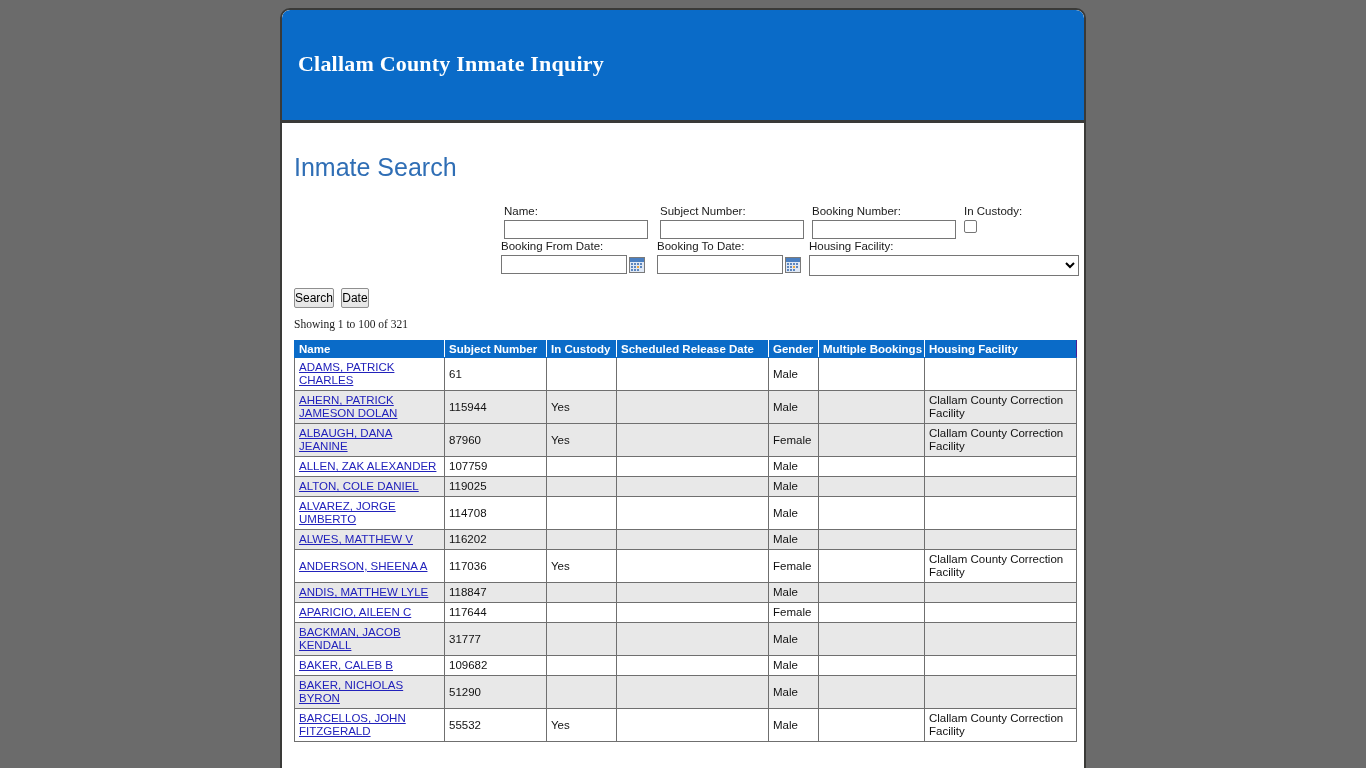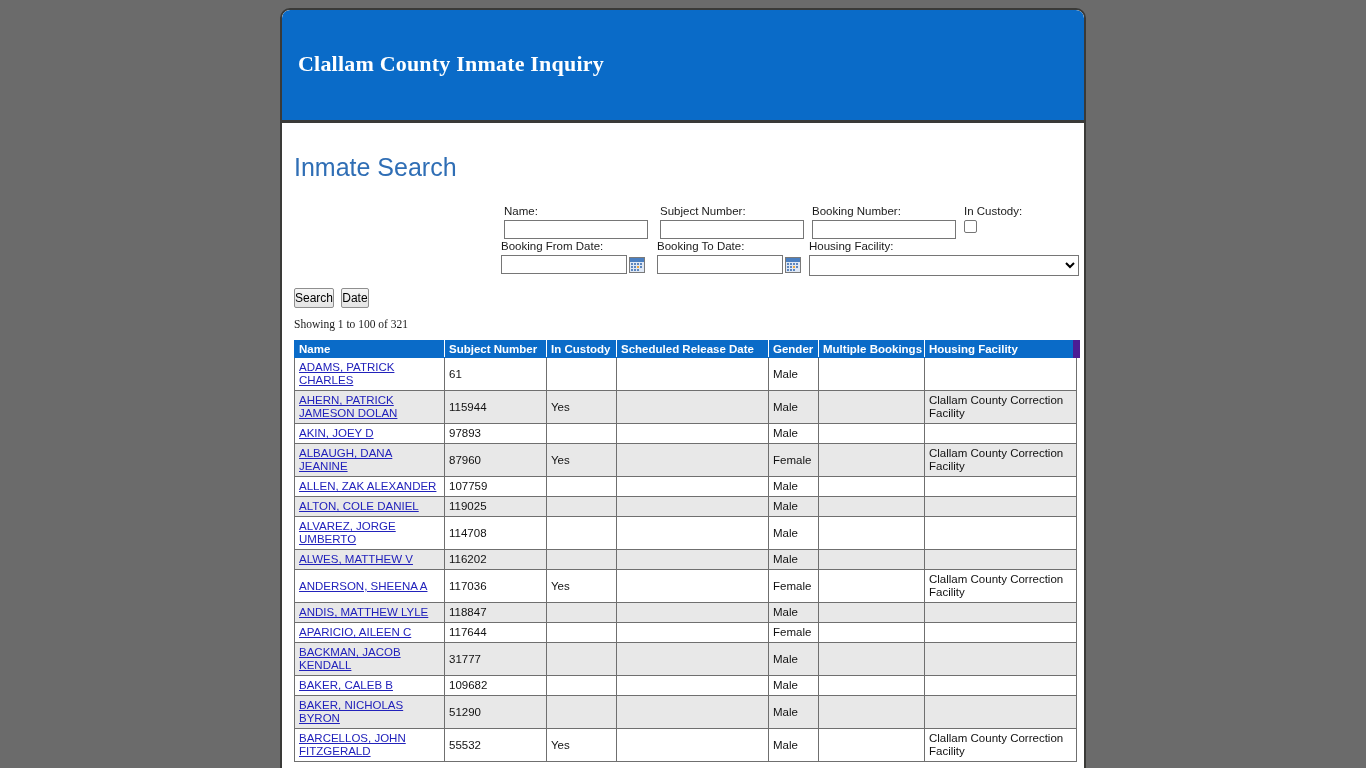--- a/index.html
+++ b/index.html
@@ -175,21 +175,21 @@
     background: #0a6bc8;
     color: #ffffff;
     font-weight: bold;
     text-align: left;
     padding: 2px 4px;
     border: 1px solid #0a6bc8;
     border-right: 1px solid #ffffff;
     font-size: 11.5px;
     white-space: nowrap;
   }
-  table.inmates th:last-child { border-right: 7px solid #4c1d95; }
+  table.inmates th:last-child { border-right: 1px solid #4c1d95; }
 
   table.inmates td {
     border: 1px solid #6f6f6f;
     padding: 3px 4px;
     vertical-align: middle;
     line-height: 13px;
     background: #ffffff;
   }
   table.inmates tr.alt td { background: #e8e8e8; }
 
@@ -354,29 +354,20 @@
             </tr>
             <tr class="alt">
               <td><a href="#">AHERN, PATRICK JAMESON DOLAN</a></td>
               <td>115944</td>
               <td>Yes</td>
               <td></td>
               <td>Male</td>
               <td></td>
               <td>Clallam County Correction Facility</td>
             </tr>
-            <tr>
-              <td><a href="#">AKIN, JOEY D</a></td>
-              <td>97893</td>
-              <td></td>
-              <td></td>
-              <td>Male</td>
-              <td></td>
-              <td></td>
-            </tr>
             <tr class="alt">
               <td><a href="#">ALBAUGH, DANA JEANINE</a></td>
               <td>87960</td>
               <td>Yes</td>
               <td></td>
               <td>Female</td>
               <td></td>
               <td>Clallam County Correction Facility</td>
             </tr>
             <tr>

